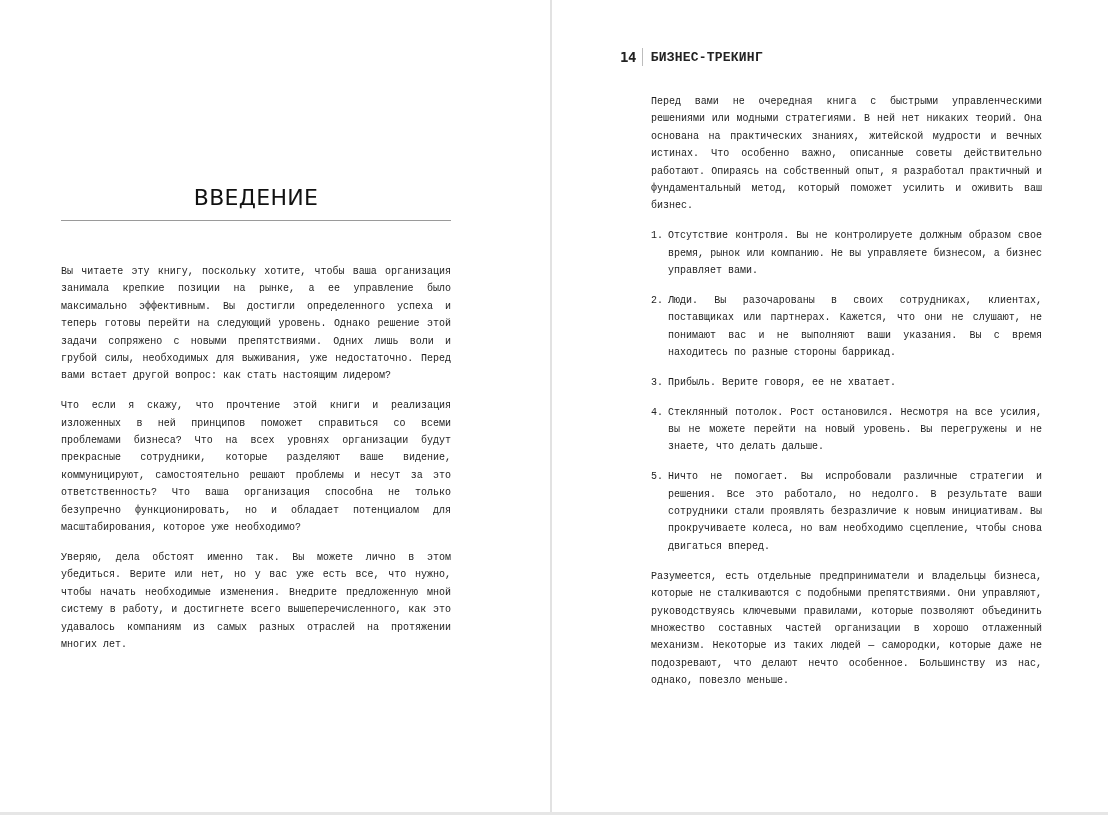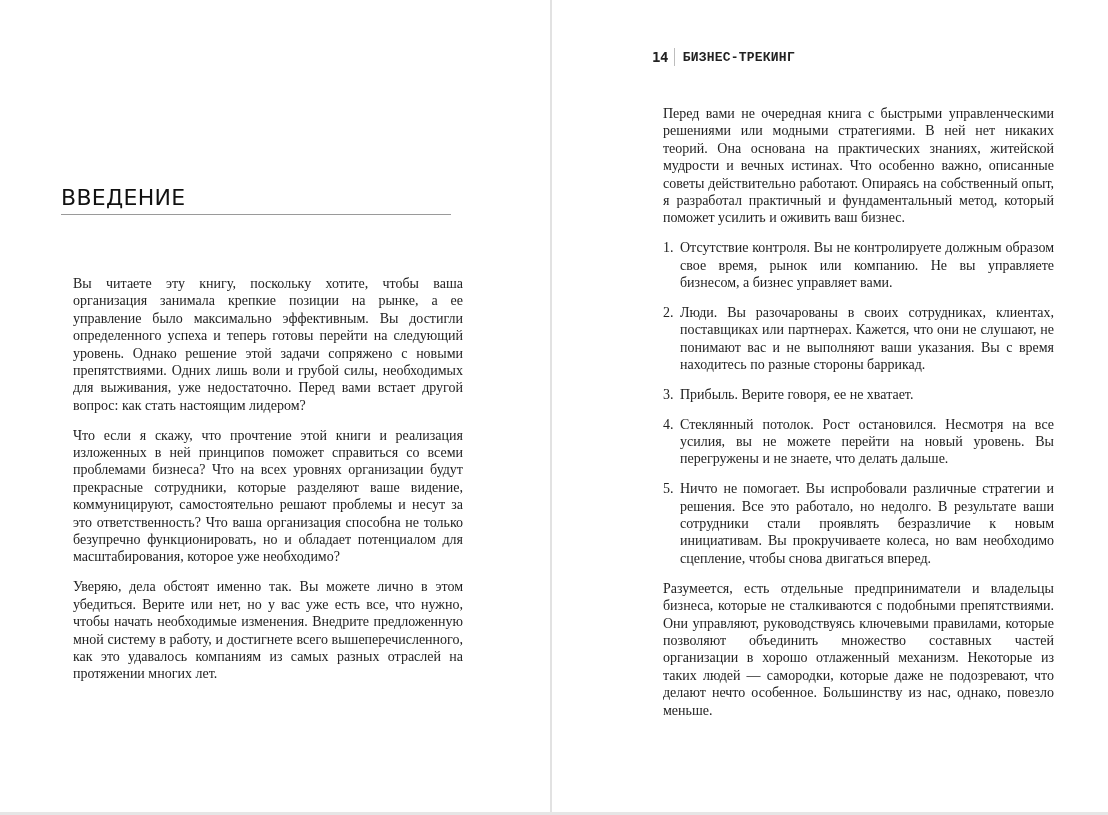--- a/index.html
+++ b/index.html
@@ -8,26 +8,26 @@
   .page { position: absolute; top: 0; height: 812px; background: #fff; }
   .page-left { left: 0; width: 550px; }
   .page-right { left: 552px; width: 556px; }
   .gutter { position: absolute; left: 550px; top: 0; width: 2px; height: 812px; background: #e2e2e2; }
   .bottom-edge { position: absolute; left: 0; top: 812px; width: 1108px; height: 3px; background: #e6e6e6; }
 
   .chapter-title {
     position: absolute; left: 61px; top: 184px; width: 390px;
     font-family: "DejaVu Sans", sans-serif; font-size: 22px; font-weight: 500;
     letter-spacing: 0.3px; color: #111; line-height: 28px; margin: 0;
-    padding-bottom: 2px; border-bottom: 1px solid #9a9a9a;
+    padding-bottom: 8px; border-bottom: 1px solid #9a9a9a; text-align: center;
   }
 
   .body-text {
-    font-family: Liberation Serif, serif; font-size: 14px; line-height: 17.4px;
-    color: #222; text-align: justify; hyphens: manual; margin: 12px;
+    font-family: Liberation Mono, monospace; font-size: 10px; line-height: 17.4px;
+    color: #222; text-align: justify; hyphens: manual; margin: 0;
   }
   .col-left { position: absolute; left: 61px; top: 263px; width: 390px; }
   .col-right { position: absolute; left: 651px; top: 93px; width: 391px; }
   .para { margin: 0 0 12.4px 0; }
 
   .running-head { position: absolute; left: 620px; top: 47px; height: 20px; display: flex; align-items: center; }
   .folio { font-family: "DejaVu Sans Mono", monospace; font-size: 14px; font-weight: bold; color: #222; letter-spacing: -0.5px; }
   .head-sep { width: 1px; height: 18px; background: #bdbdbd; margin: 0 8px 0 6px; }
   .head-title { font-family: Liberation Mono, monospace; font-size: 13px; font-weight: bold; color: #222; letter-spacing: 0.2px; }
 
@@ -47,21 +47,21 @@
     <div class="col-left body-text">
       <p class="para">Вы читаете эту книгу, поскольку хотите, чтобы ваша организация занимала крепкие позиции на рынке, а ее управление было максимально эффективным. Вы достигли определенного успеха и теперь готовы перейти на следующий уровень. Однако решение этой задачи сопряжено с новыми препятствиями. Одних лишь воли и грубой силы, необходимых для выживания, уже недостаточно. Перед вами встает другой вопрос: как стать настоящим лидером?</p>
       <p class="para">Что если я скажу, что прочтение этой книги и реализация изложенных в ней принципов поможет справиться со всеми проблемами бизнеса? Что на всех уровнях организации будут прекрасные сотрудники, которые разделяют ваше видение, коммуницируют, самостоятельно решают проблемы и несут за это ответственность? Что ваша организация способна не только безупречно функционировать, но и обладает потенциалом для масштабирования, которое уже необходимо?</p>
       <p class="para">Уверяю, дела обстоят именно так. Вы можете лично в этом убедиться. Верите или нет, но у вас уже есть все, что нужно, чтобы начать необходимые изменения. Внедрите предложенную мной систему в работу, и достигнете всего вышеперечисленного, как это удавалось компаниям из самых разных отраслей на протяжении многих лет.</p>
     </div>
   </div>
 
   <div class="gutter"></div>
 
   <div class="page page-right">
-    <div class="running-head" style="left:68px;margin-left:32px;">
+    <div class="running-head" style="left:68px;">
       <span class="folio">14</span>
       <span class="head-sep"></span>
       <span class="head-title">БИЗНЕС-ТРЕКИНГ</span>
     </div>
 
     <div class="col-right body-text" style="left:99px;">
       <p class="para">Перед вами не очередная книга с быстрыми управленческими решениями или модными стратегиями. В ней нет никаких теорий. Она основана на практических знаниях, житейской мудрости и вечных истинах. Что особенно важно, описанные советы действительно работают. Опираясь на собственный опыт, я разработал практичный и фундаментальный метод, который поможет усилить и оживить ваш бизнес.</p>
 
       <ol class="problems">
         <li>

